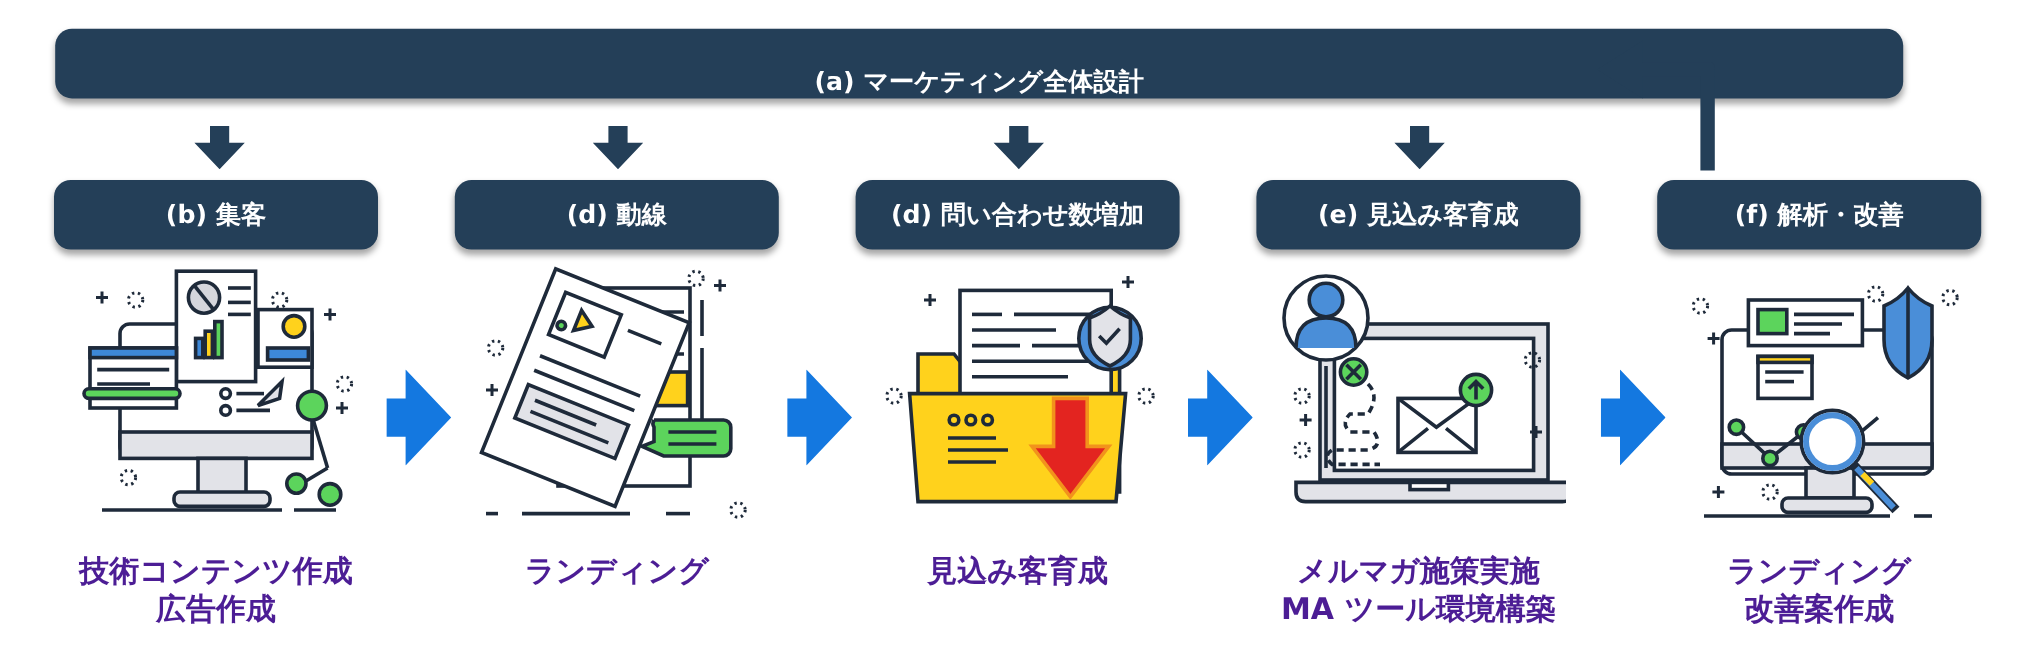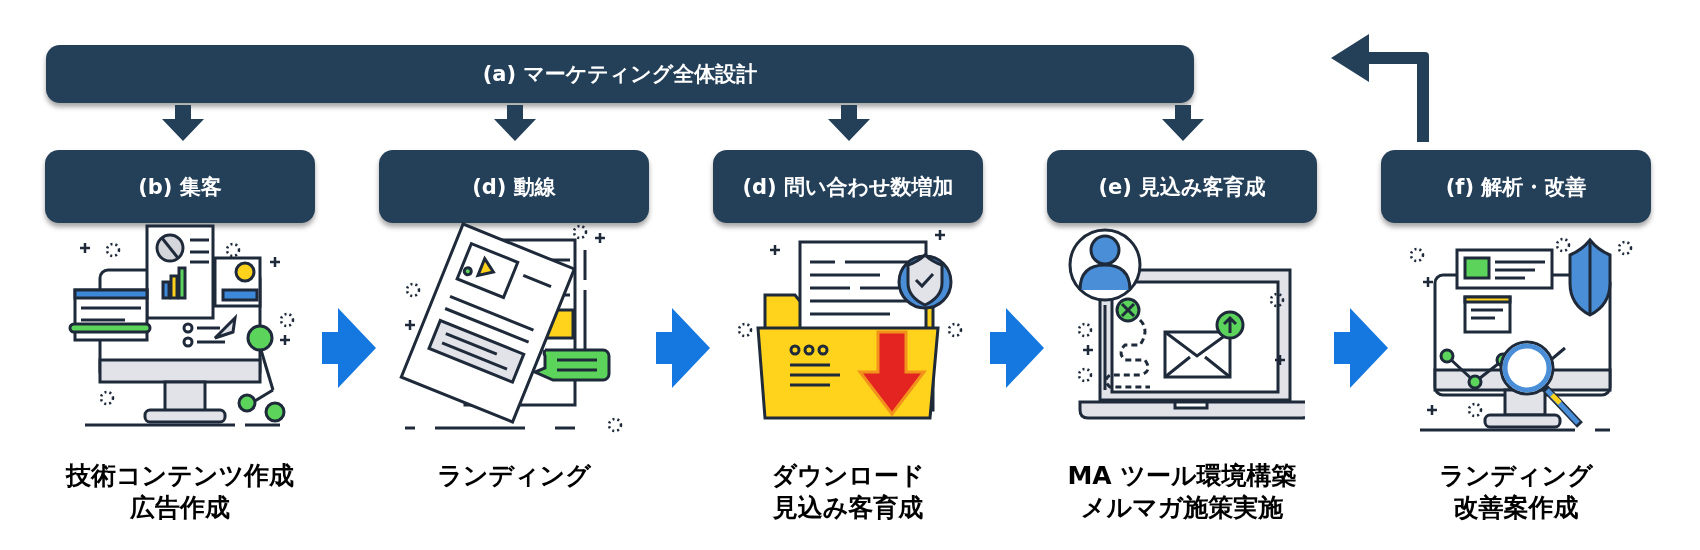--- a/index.html
+++ b/index.html
@@ -1,25 +1,25 @@
 <!DOCTYPE html>
 <html><head>
 <meta charset="utf-8">
 <style>
   html,body{margin:0;padding:0;background:#ffffff;}
   body{width:1700px;height:550px;position:relative;overflow:hidden;font-family:"DejaVu Sans","Liberation Sans",sans-serif;}
-  .bar{position:absolute;left:46px;top:24px;width:1148px;height:58px;background:#243f58;border-radius:14px;
-       box-shadow:0 4px 5px rgba(0,0,0,0.35);color:#fff;font-weight:bold;font-size:21px;display:flex;align-items:center;justify-content:center;margin-top:21px;}
-  .stage{position:absolute;top:150px;width:270px;height:73px;background:#243f58;border-radius:14px;
+  .bar{position:absolute;left:46px;top:24px;width:1540px;height:58px;background:#243f58;border-radius:14px;
+       box-shadow:0 4px 5px rgba(0,0,0,0.35);color:#fff;font-weight:bold;font-size:21px;display:flex;align-items:flex-end;justify-content:center;}
+  .stage{position:absolute;top:150px;width:270px;height:58px;background:#243f58;border-radius:14px;
        box-shadow:0 4px 5px rgba(0,0,0,0.35);color:#fff;font-weight:bold;font-size:21px;display:flex;align-items:center;justify-content:center;}
   .down-arrow{position:absolute;top:105px;width:46px;height:36px;}
   .feedback{position:absolute;left:1325px;top:30px;width:130px;height:112px;}
   .flow-arrow{position:absolute;top:308px;width:54px;height:80px;}
   .illus{position:absolute;top:220px;width:240px;height:220px;}
-  .caption{position:absolute;top:460px;width:300px;text-align:center;color:#000000;font-weight:bold;font-size:25px;line-height:32px;}
+  .caption{position:absolute;top:460px;width:300px;text-align:center;color:#4c1d95;font-weight:bold;font-size:25px;line-height:32px;}
   .caption span{display:block;}
 </style>
 </head>
 <body>
 
 <div class="bar">
   <span>(a) マーケティング全体設計</span>
 </div>
 
 <svg class="feedback" viewBox="0 0 130 112">
@@ -253,23 +253,22 @@
 </svg>
 
 <div class="caption" style="left:30px">
   <span>技術コンテンツ作成</span>
   <span>広告作成</span>
 </div>
 <div class="caption" style="left:364px">
   <span>ランディング</span>
 </div>
 <div class="caption" style="left:698px">
-  <span>ダウンロード</span>
   <span>見込み客育成</span>
 </div>
 <div class="caption" style="left:1032px">
+  <span>メルマガ施策実施</span>
   <span>MA ツール環境構築</span>
-  <span>メルマガ施策実施</span>
 </div>
 <div class="caption" style="left:1366px">
   <span>ランディング</span>
   <span>改善案作成</span>
 </div>
 
 </body></html>

